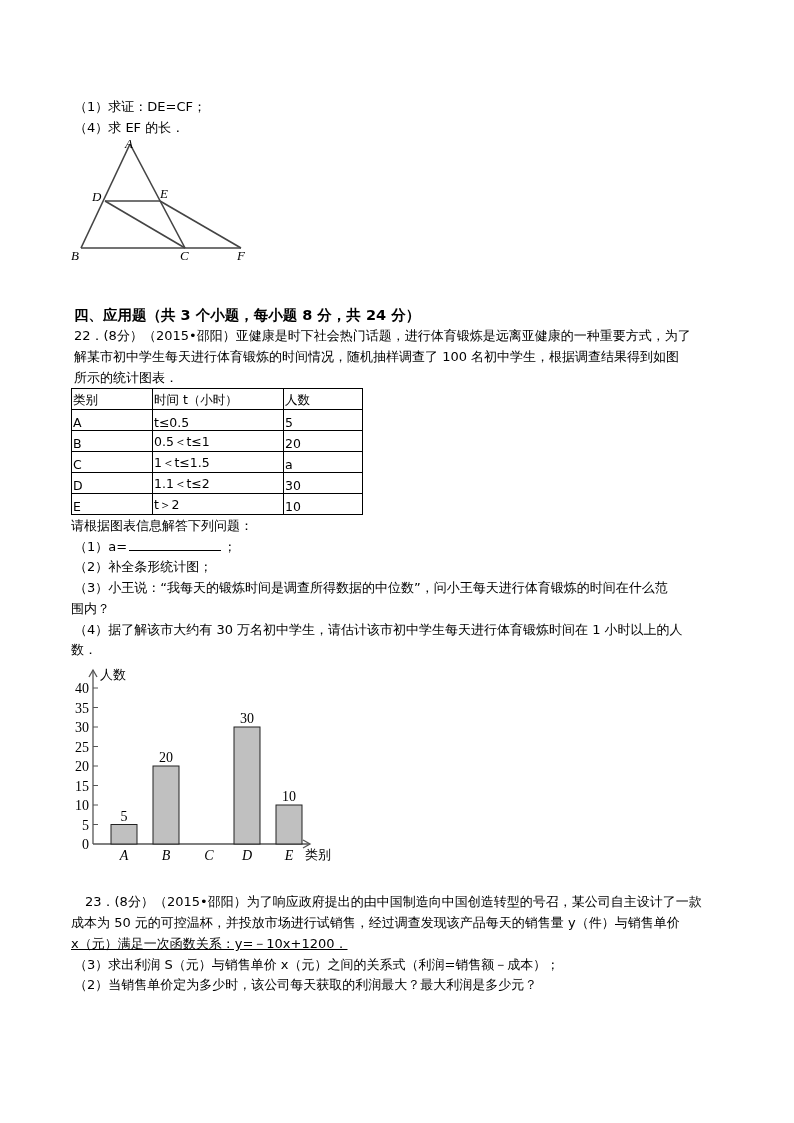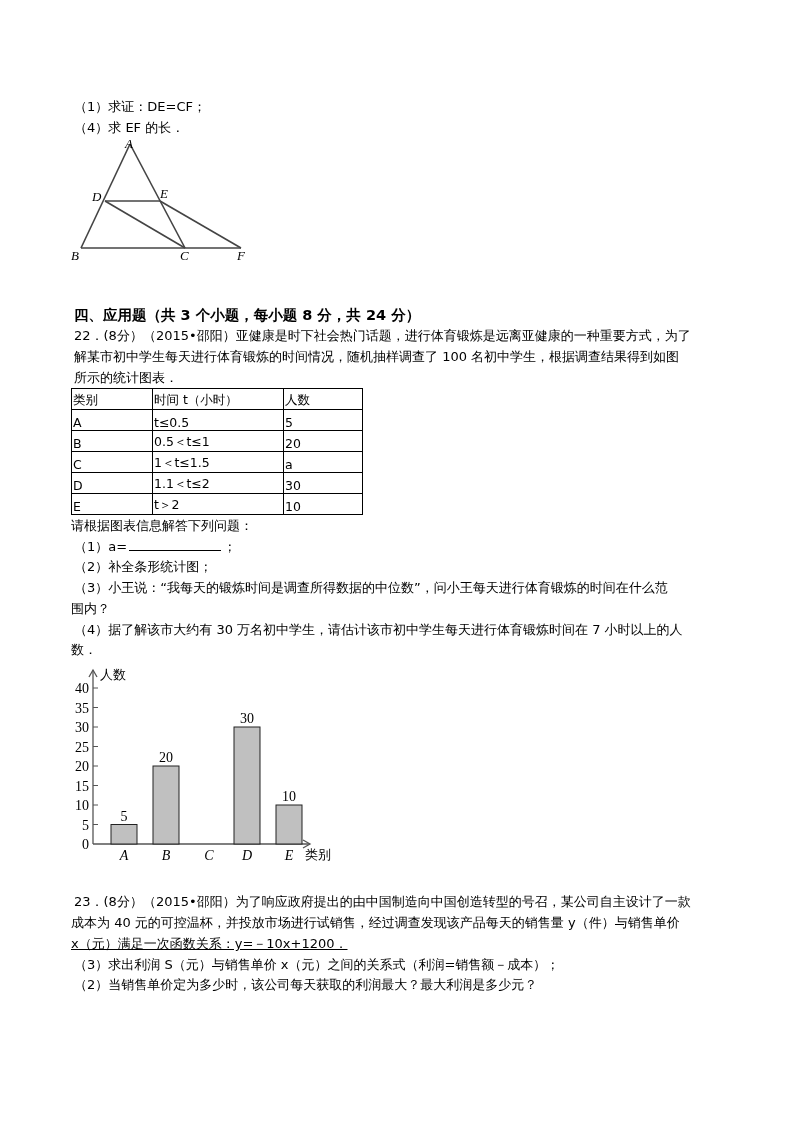--- a/index.html
+++ b/index.html
@@ -81,21 +81,21 @@
 </tbody>
   </table>
 
 <div class="line" style="top:517px;left:71px;">请根据图表信息解答下列问题：</div>
 <div class="line" style="top:538px;">
   <span>（1）a=</span><span class="blank"></span><span>；</span>
 </div>
 <div class="line" style="top:558px;">（2）补全条形统计图；</div>
 <div class="line" style="top:579px;">（3）小王说：“我每天的锻炼时间是调查所得数据的中位数”，问小王每天进行体育锻炼的时间在什么范</div>
 <div class="line" style="top:600px;left:71px;">围内？</div>
-<div class="line" style="top:621px;">（4）据了解该市大约有 30 万名初中学生，请估计该市初中学生每天进行体育锻炼时间在 7 小时以上的人</div>
+<div class="line" style="top:621px;">（4）据了解该市大约有 30 万名初中学生，请估计该市初中学生每天进行体育锻炼时间在 1 小时以上的人</div>
 <div class="line" style="top:641px;left:71px;">数．</div>
 
 <svg id="bar-chart" style="position:absolute;left:60px;top:660px;" width="290" height="210" viewBox="0 0 290 210">
   <g id="axes">
       <line x1="33" y1="184" x2="33" y2="10" stroke="#555" stroke-width="1.3"></line>
       <polyline points="29,17 33,10 37,17" fill="none" stroke="#555" stroke-width="1.3"></polyline>
       <line x1="33" y1="184" x2="250" y2="184" stroke="#555" stroke-width="1.3"></line>
       <polyline points="243,180 250,184 243,188" fill="none" stroke="#555" stroke-width="1.3"></polyline>
     </g>
   <g id="yticks">
@@ -131,17 +131,17 @@
       <text x="64" y="200" text-anchor="middle" font-size="14" font-style="italic">A</text>
       <text x="106" y="200" text-anchor="middle" font-size="14" font-style="italic">B</text>
       <text x="149" y="200" text-anchor="middle" font-size="14" font-style="italic">C</text>
       <text x="187" y="200" text-anchor="middle" font-size="14" font-style="italic">D</text>
       <text x="229" y="200" text-anchor="middle" font-size="14" font-style="italic">E</text>
     </g>
   <text x="40" y="19" font-size="13" style="font-family:'DejaVu Sans',sans-serif;">人数</text>
   <text x="245" y="199" font-size="13" style="font-family:'DejaVu Sans',sans-serif;">类别</text>
 </svg>
 
-<div class="line" style="top:893px;">23．(8分）（2015•邵阳）为了响应政府提出的由中国制造向中国创造转型的号召，某公司自主设计了一款</div>
-<div class="line" style="top:914px;left:71px;">成本为 40 元的可控温杯，并投放市场进行试销售，经过调查发现该产品每天的销售量 y（件）与销售单价</div>
+<div class="line" style="top:893px;margin-left:11px;">23．(8分）（2015•邵阳）为了响应政府提出的由中国制造向中国创造转型的号召，某公司自主设计了一款</div>
+<div class="line" style="top:914px;left:71px;">成本为 50 元的可控温杯，并投放市场进行试销售，经过调查发现该产品每天的销售量 y（件）与销售单价</div>
 <div class="line" style="top:935px;left:71px;text-decoration:underline;">x（元）满足一次函数关系：y=－10x+1200．</div>
 <div class="line" style="top:956px;">（3）求出利润 S（元）与销售单价 x（元）之间的关系式（利润=销售额－成本）；</div>
 <div class="line" style="top:976px;">（2）当销售单价定为多少时，该公司每天获取的利润最大？最大利润是多少元？</div>
 
 </body></html>

